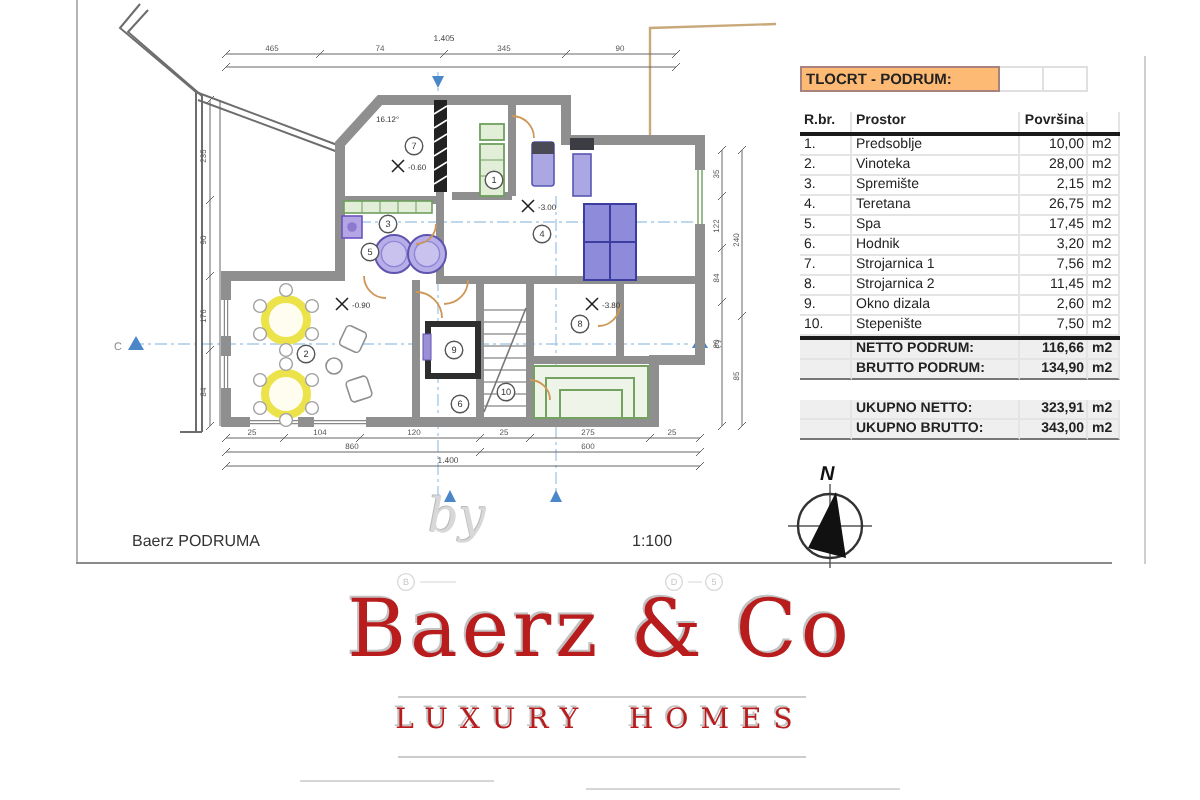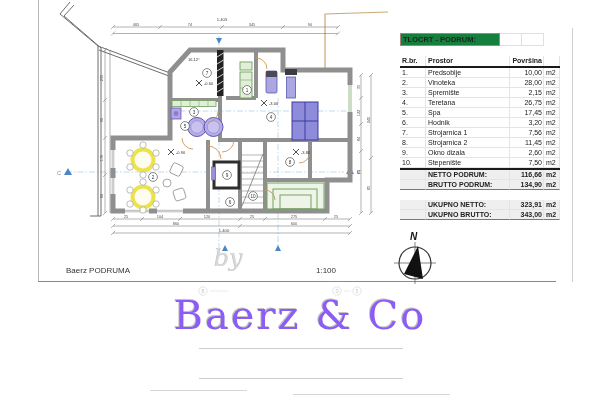--- a/index.html
+++ b/index.html
@@ -8,21 +8,21 @@
   .abs{position:absolute;}
 
   
   .v-border-left{left:38px;top:0;width:1px;height:282px;background:#b5b5b5;}
   .v-border-right{left:572px;top:28px;width:1px;height:254px;background:#cfcfcf;}
   .footer-line{left:38px;top:281px;width:518px;height:1px;background:#8a8a8a;}
   .plan-caption{left:66px;top:266px;font-size:8px;color:#333;}
   .plan-scale{left:316px;top:266px;font-size:8px;color:#333;}
 
   
-  .wm{color:#8b5cf6;font-family:"DejaVu Serif",serif;
+  .wm{color:#b91c1c;font-family:"DejaVu Serif",serif;
       text-shadow:-1px -1px 0 #c2c2c2,1px 1px 0 #ffffff;}
   .wm-by{left:214px;top:244px;font-size:24px;font-style:italic;color:#d8d8d8;
          text-shadow:-0.5px -0.5px 0 #bdbdbd,0.5px 0.5px 0 #fff;}
   .wm-brand{left:140px;top:292px;width:320px;text-align:center;font-size:40px;letter-spacing:2px;}
   .wm-rule{height:1px;background:#cccccc;}
   .wm-rule1{left:199px;top:348px;width:204px;}
   .wm-rule2{left:199px;top:378px;width:204px;}
   .wm-tag{left:140px;top:352px;width:320px;text-align:center;font-size:14px;
           letter-spacing:6px;word-spacing:9px;}
   .wm-line3{left:150px;top:390px;width:97px;height:1px;background:#d6d6d6;}
@@ -30,21 +30,21 @@
 
   
   .atable{left:400px;top:33px;width:160px;font-size:7px;line-height:10px;color:#222;}
   .tr{display:flex;height:10px;}
   .c{box-sizing:border-box;border-right:1px solid #e4e4e4;border-bottom:1px solid #e4e4e4;overflow:hidden;white-space:nowrap;}
   .c-num{width:26px;padding-left:2px;}
   .c-name{width:84px;padding-left:2px;}
   .c-area{width:34px;text-align:right;padding-right:1px;}
   .c-unit{width:16px;padding-left:2px;}
   .t-titlerow{display:flex;height:13px;margin-bottom:10px;}
-  .t-title{box-sizing:border-box;width:100px;background:#15803d;border:1px solid #a8827e;
+  .t-title{box-sizing:border-box;width:100px;background:#fdba74;border:1px solid #a8827e;
            font-weight:bold;font-size:7.5px;line-height:11px;padding-left:2px;}
   .t-sm{box-sizing:border-box;width:22px;border:1px solid #e0e0e0;border-left:none;background:#fff;}
   .t-head{font-weight:bold;border-bottom:2px solid #1a1a1a;}
   .t-head .c{border-bottom:none;}
   .t-sub{background:#efefef;font-weight:bold;}
   .t-sub1{border-top:2px solid #1a1a1a;}
   .t-sub2 .c{border-bottom:1px solid #777;}
   .t-gap{height:10px;}
   .t-tot{background:#efefef;font-weight:bold;}
   .t-tot2 .c{border-bottom:1px solid #777;}
@@ -60,20 +60,21 @@
   .bubble{font-size:4.5px;fill:#c6c6c6;}
 </style>
 </head>
 <body>
 
 <div class="page">
 
   <div class="abs wm-by wm">by</div>
   <div class="abs wm-brand wm">Baerz &amp; Co</div>
   <div class="abs wm-rule wm-rule1"></div>
+  <div class="abs wm-tag wm">LUXURY HOMES</div>
   <div class="abs wm-rule wm-rule2"></div>
   <div class="abs wm-line3"></div>
   <div class="abs wm-line4"></div>
 
   <div class="abs v-border-left"></div>
   <div class="abs v-border-right"></div>
   <div class="abs footer-line"></div>
 
   <svg class="abs" style="left:0;top:0" width="600" height="400" viewBox="0 0 600 400">
 

